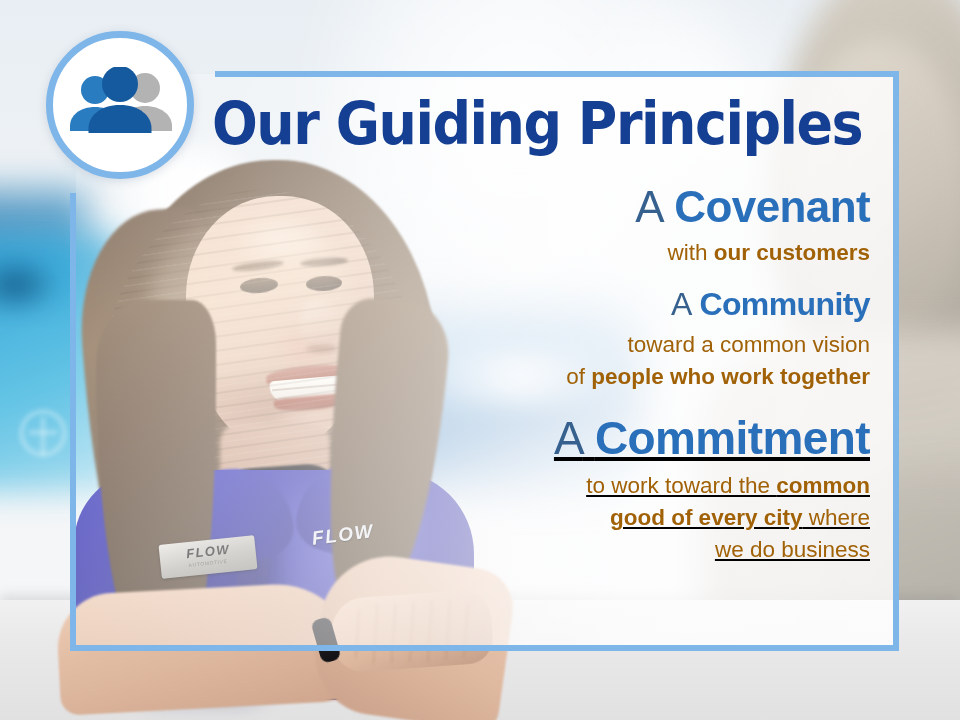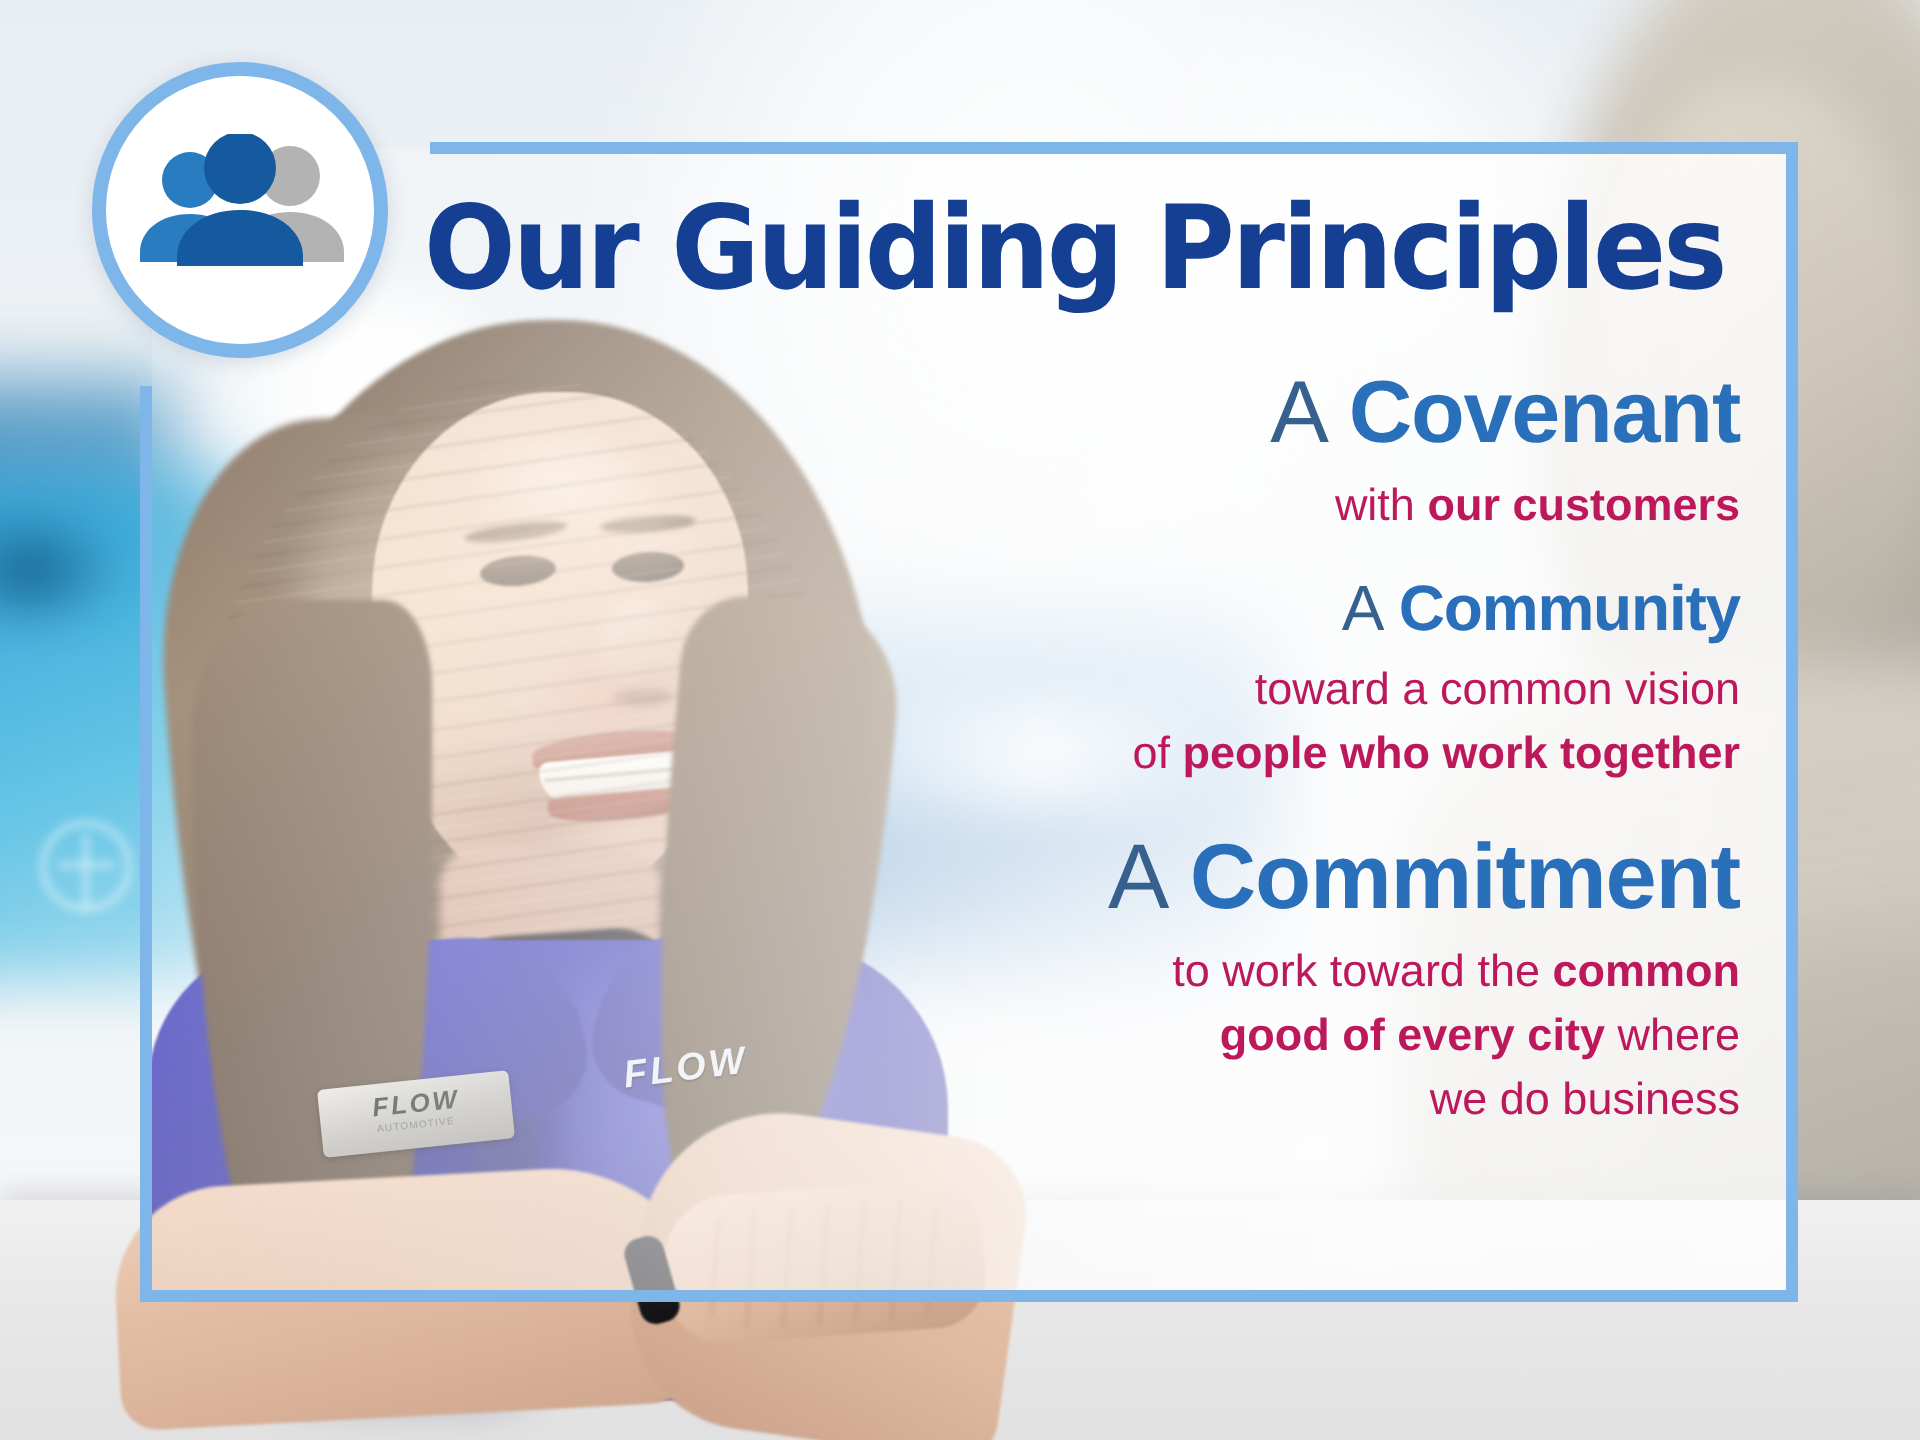--- a/index.html
+++ b/index.html
@@ -447,28 +447,28 @@
     line-height:1.12;
     color:#2a6fba;
     white-space:nowrap;
   }
   .p-head .art{ font-weight:400; color:#36618f; letter-spacing:0px; }
   .p-head .word{ font-weight:700; color:#2a6fba; letter-spacing:-.6px; }
   .p-sub{
     font-family:"Liberation Sans", sans-serif;
     font-size:22.5px;
     line-height:1.42;
-    color:#be185d;
+    color:#a16207;
     margin-top:6px;
   }
   .p-sub b{ font-weight:700; }
 
   .pr-1{ margin-bottom:18px; }
   .pr-2{ margin-bottom:20px; }
-  .pr-3{ margin-bottom:0; }
+  .pr-3{ margin-bottom:0;text-decoration:underline; }
   .pr-2 .p-head{ font-size:32px; }
   .pr-3 .p-head{ font-size:46px; }
 </style>
 </head>
 <body>
 
 <div id="stage">
 
   <div class="photo">
     <div class="bg-base"></div>

